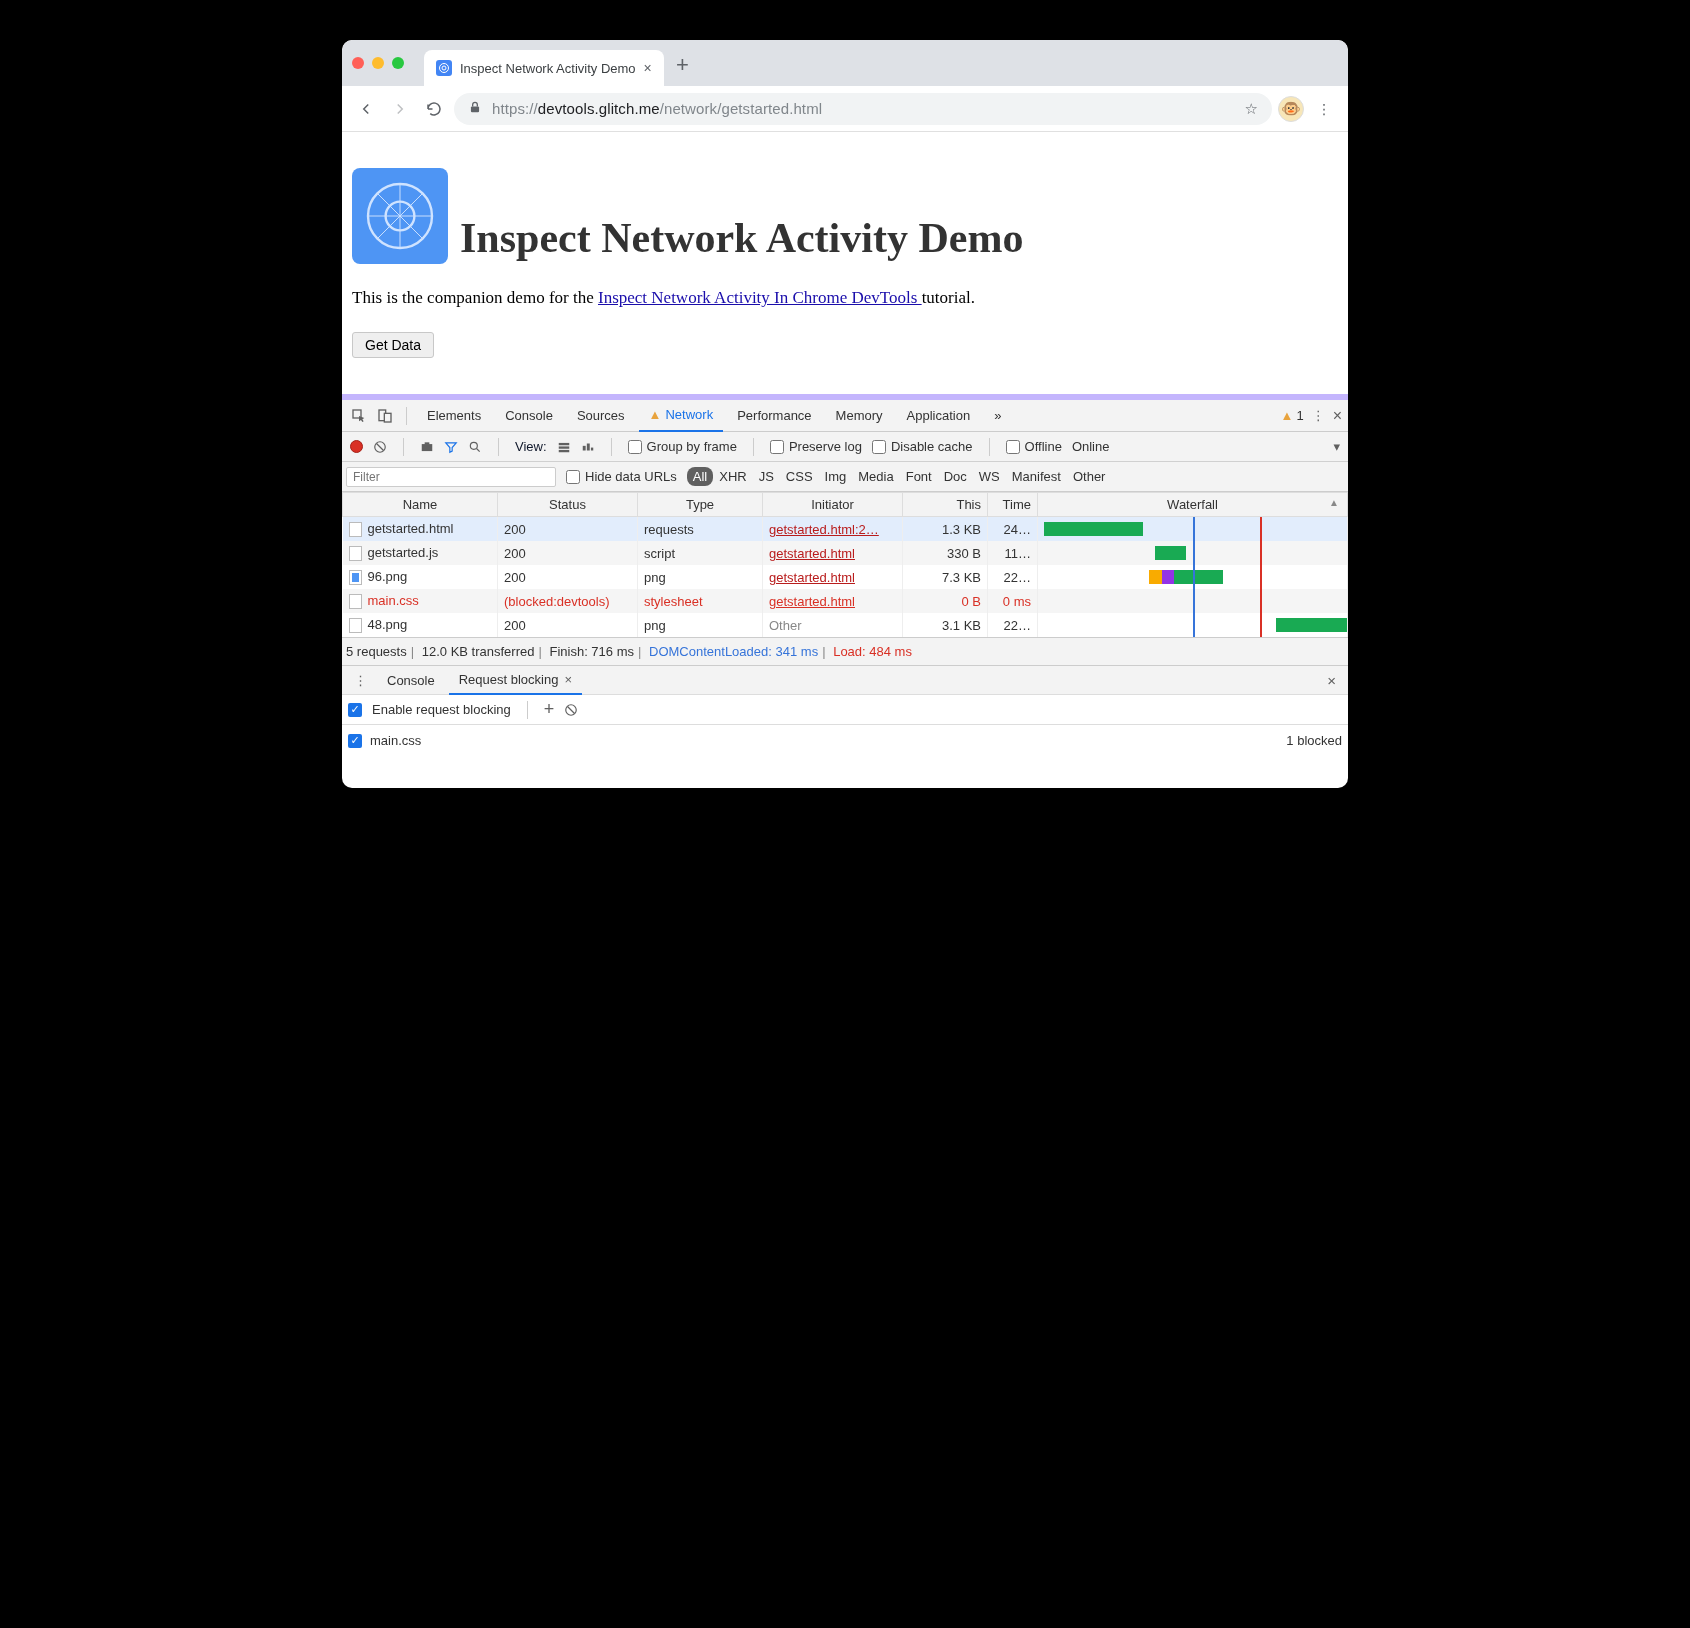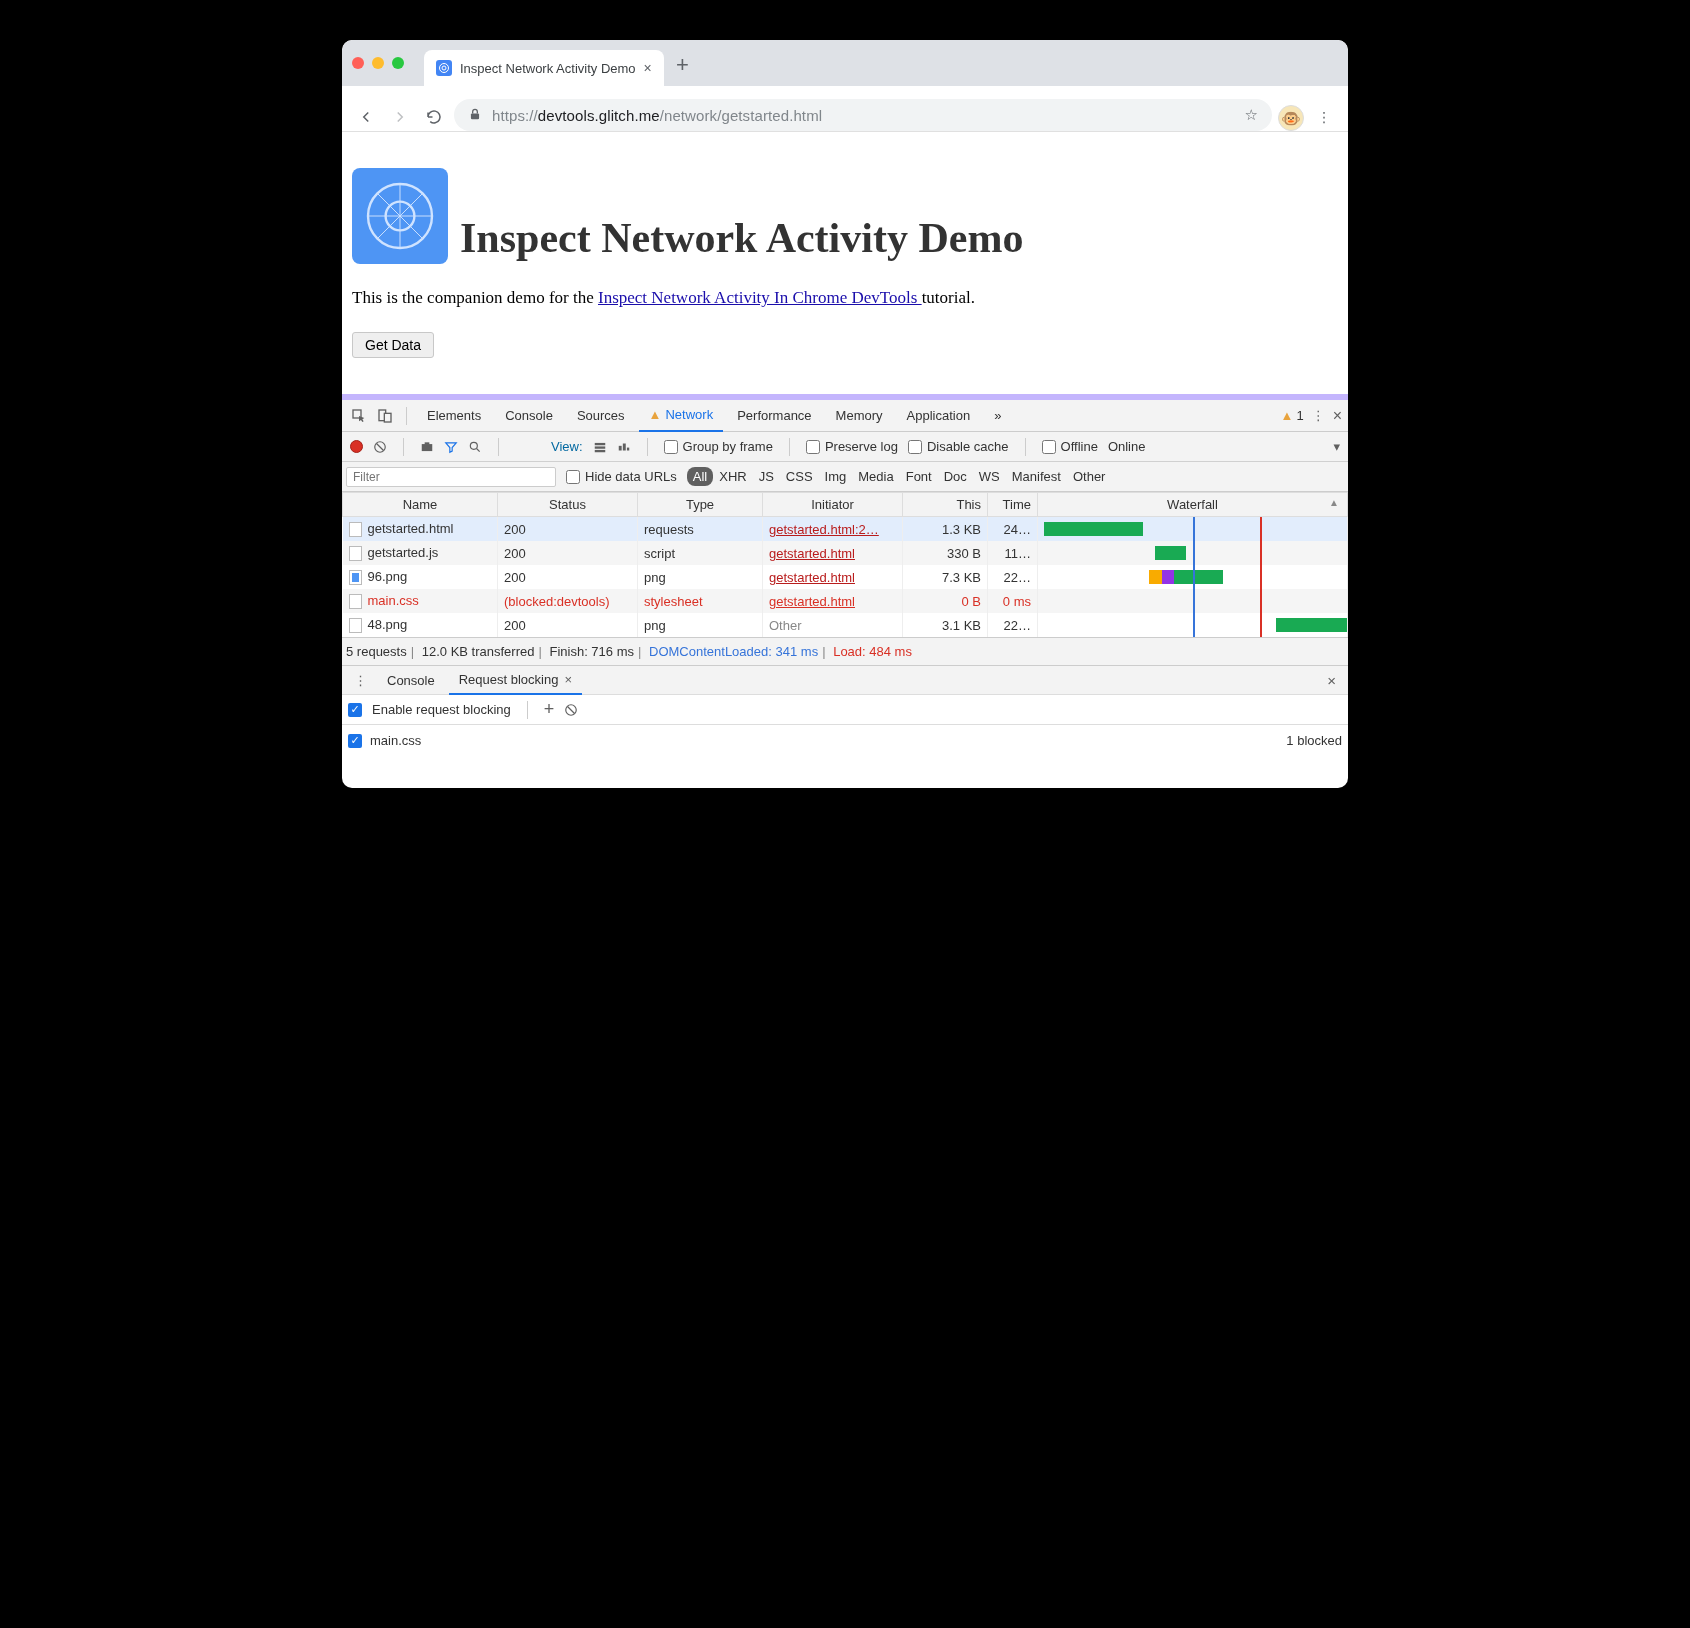--- a/index.html
+++ b/index.html
@@ -9,21 +9,21 @@
 
 .chrome-tabbar { background: #dee1e6; height: 46px; display: flex; align-items: center; padding: 0 10px; gap: 6px; border-radius: 10px 10px 0 0; }
 .traffic { display: flex; gap: 8px; margin-right: 14px; align-items:center; }
 .traffic span { width: 12px; height: 12px; border-radius: 50%; display: inline-block; }
 .t-red { background: #ff5f57; } .t-yellow { background: #febc2e; } .t-green { background: #28c840; }
 .tab { background: #fff; border-radius: 8px 8px 0 0; height: 36px; margin-top: 10px; padding: 0 12px; display: flex; align-items: center; gap: 8px; font-size: 13px; color: #3c4043; min-width: 240px; }
 .tab-favicon { width:16px; height:16px; background:#4285f4; border-radius:3px; display:flex; align-items:center; justify-content:center; }
 .tab-close { color:#5f6368; font-size:14px; }
 .newtab-btn { color:#5f6368; font-size:22px; font-weight:300; margin-left:6px; margin-top:4px; }
 
-.addressbar { background:#fff; height: 46px; display:flex; align-items:flex-end; padding: 0 10px; gap: 6px; border-bottom:1px solid #e0e0e0; }
+.addressbar { background:#fff; height: 46px; display:flex; align-items:center; padding: 0 10px; gap: 6px; border-bottom:1px solid #e0e0e0; }
 .nav-icon { width:28px; height:28px; display:flex; align-items:center; justify-content:center; color:#5f6368; border-radius:50%; }
 .nav-icon svg { width:18px; height:18px; }
 .url-field { flex:1; background:#f1f3f4; border-radius:18px; height:32px; display:flex; align-items:center; padding:0 14px; gap:10px; color:#5f6368; font-size:15px; }
 .url-field .lock { color:#5f6368; }
 .url-field .url-text { color:#202124; letter-spacing:0.1px; }
 .url-field .url-text .gray { color:#80868b; }
 .star-icon { color:#5f6368; }
 .avatar { width:26px; height:26px; border-radius:50%; background:#f7e6b8; display:flex; align-items:center; justify-content:center; border:1px solid #ddd; font-size:16px; }
 
 .page { padding: 36px 10px 36px 10px; font-family: Georgia, 'Times New Roman', serif; }
@@ -42,21 +42,21 @@
 .dt-panel-tab.active { color:#1a73e8; border-bottom:2px solid #1a73e8; }
 .dt-warn-icon { color:#e8a33d; font-size:13px; }
 .dt-right { margin-left:auto; display:flex; align-items:center; gap:8px; }
 .dt-count-badge { display:flex; align-items:center; gap:3px; color:#333; }
 
 .net-toolbar { display:flex; align-items:center; height:30px; padding:0 8px; gap:10px; border-bottom:1px solid #d0d0d0; background:#f3f3f3; }
 .rec-dot { width:13px; height:13px; border-radius:50%; background:#d93025; border:1px solid #a52118; }
 .tb-icon { color:#606060; display:flex; align-items:center; }
 .tb-icon svg { width:14px;height:14px; }
 .funnel { color:#1a73e8; }
-.tb-label { color:#0369a1;margin-left:36px; }
+.tb-label { color:#0f172a; }
 .tb-chk { display:flex; align-items:center; gap:5px; }
 .tb-chk input { width:14px;height:14px; }
 .dropdown-arrow{color:#606060; margin-left:auto;}
 
 .filter-bar { display:flex; align-items:center; height:30px; padding:0 4px; gap:10px; border-bottom:1px solid #ccc; background:#f3f3f3; }
 .filter-input { border:1px solid #ccc; background:#fff; border-radius:2px; padding:2px 6px; font-size:12px; color:#888; width:210px; height:20px; }
 .type-pill { padding:2px 6px; border-radius:8px; font-size:13px; color:#333; }
 .type-pill.active { background:#606060; color:#fff;padding-left:6px; }
 
 .net-table { width:100%; border-collapse:collapse; font-size:13px; }

